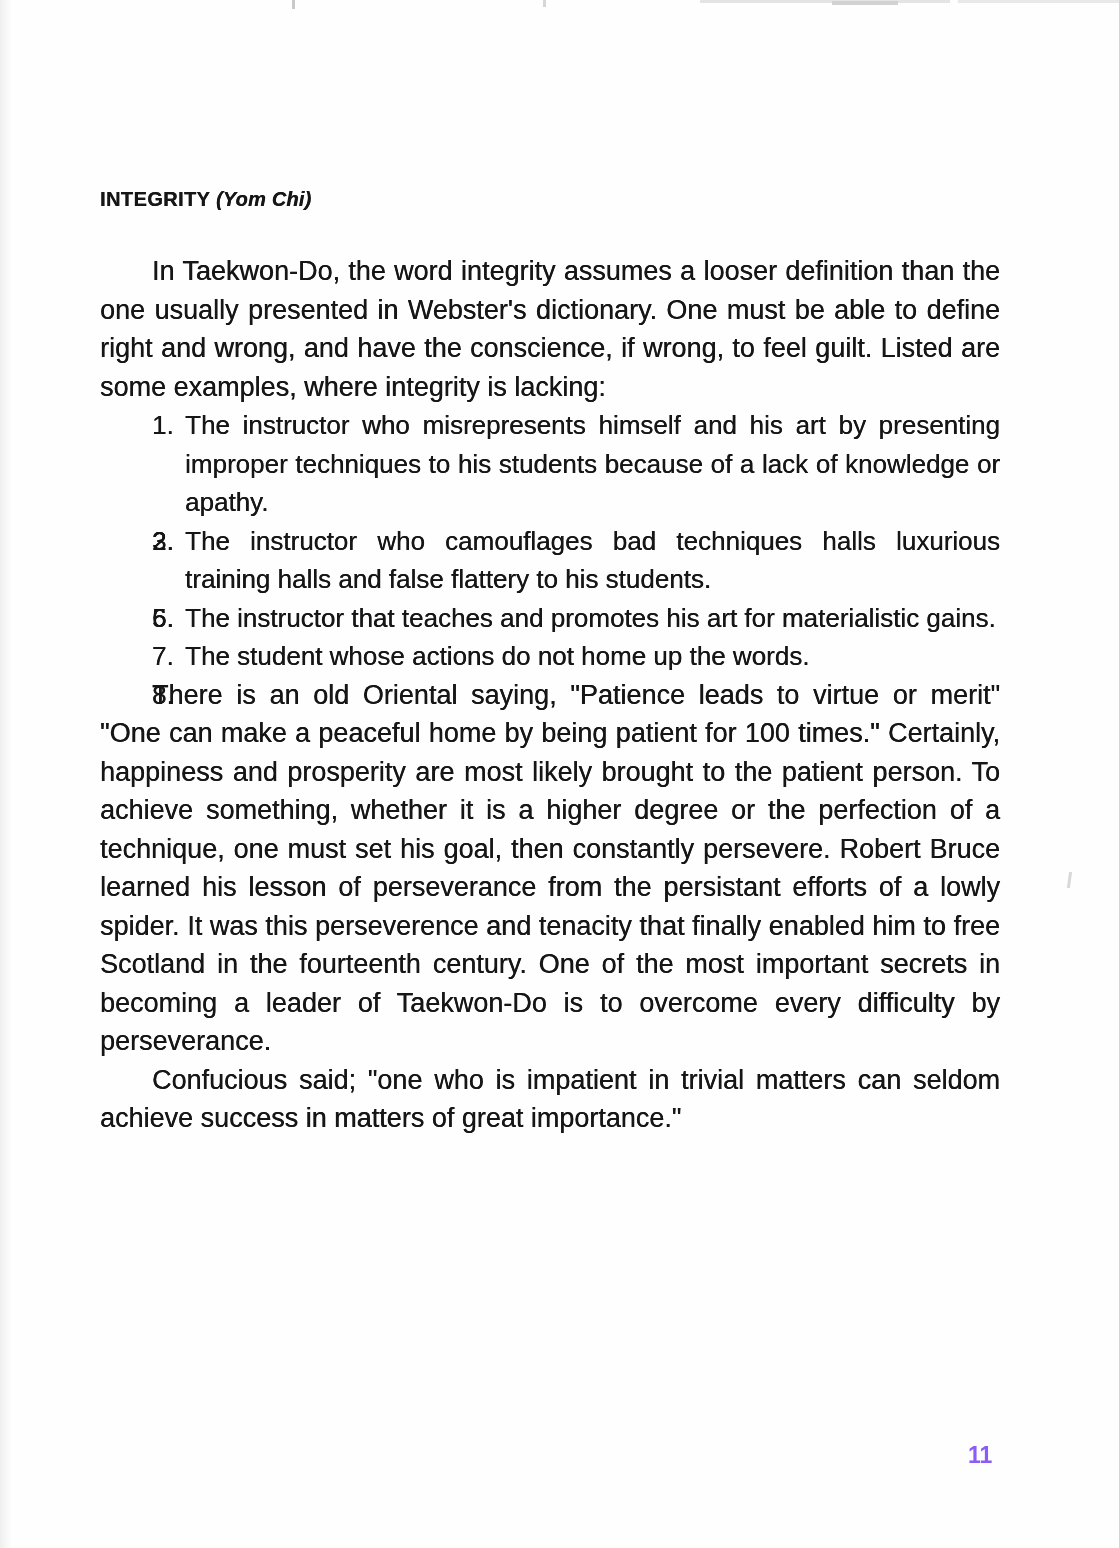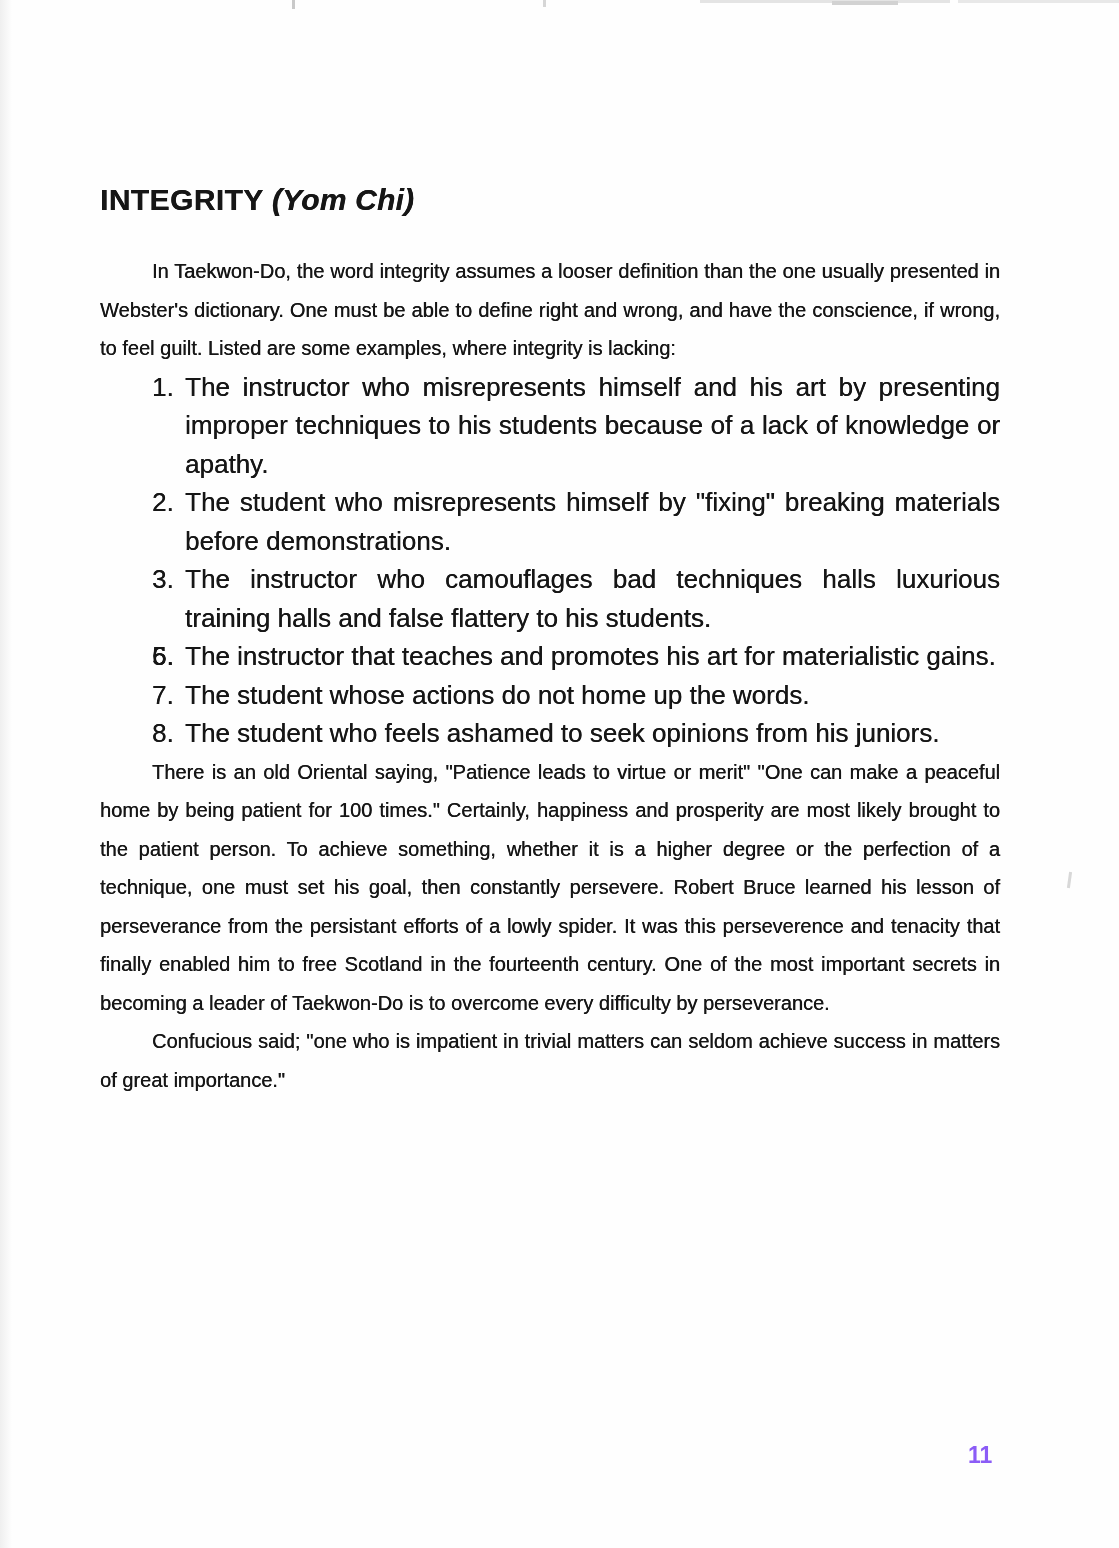--- a/index.html
+++ b/index.html
@@ -30,37 +30,37 @@
 
   .content {
     position: absolute;
     left: 100px;
     top: 0;
     width: 900px;
     padding-top: 183px;
     text-shadow: 0.3px 0 0 currentColor; 
   }
   .heading {
-    font-size: 30px;
+    font-size: 20px;
     line-height: 33px;
     font-weight: 700;
     letter-spacing: 0.4px;
     margin: 0 0 36px 0;
   }
   .heading .h-sub {
     font-style: italic;
     font-weight: 600;
     letter-spacing: 0.2px;
   }
   .heading-2 {
     margin-top: 24px;
     margin-bottom: 42px;
   }
   .para {
-    font-size: 20px;
+    font-size: 27px;
     line-height: 38.5px;
     text-align: justify;
     margin: 0;
   }
   .indent { text-indent: 52px; }
   .hang {
     list-style: none;
     margin: 0;
     padding: 0;
   }
@@ -108,21 +108,20 @@
 
     <p class="para indent">In Taekwon-Do, the word integrity assumes a looser definition than the one usually presented in Webster's dictionary. One must be able to define right and wrong, and have the conscience, if wrong, to feel guilt. Listed are some examples, where integrity is lacking:</p>
 
     <ol class="hang">
       <li>
         <span class="num">1.</span>
         <span>The instructor who misrepresents himself and his art by presenting improper techniques to his students because of a lack of knowledge or apathy.</span>
       </li>
       <li>
         <span class="num">2.</span>
-        <span>The student who misrepresents himself by "fixing" breaking materials before demonstrations.</span>
       </li>
       <li>
         <span class="num">3.</span>
         <span>The instructor who camouflages bad techniques halls luxurious training halls and false flattery to his students.</span>
       </li>
     </ol>
 
 
     <ol class="hang">
       <li>
@@ -131,21 +130,20 @@
       <li>
         <span class="num">6.</span>
         <span>The instructor that teaches and promotes his art for materialistic gains.</span>
       </li>
       <li>
         <span class="num">7.</span>
         <span>The student whose actions do not home up the words.</span>
       </li>
       <li>
         <span class="num">8.</span>
-        <span>The student who feels ashamed to seek opinions from his juniors.</span>
       </li>
     </ol>
 
 
     <p class="para indent">There is an old Oriental saying, "Patience leads to virtue or merit" "One can make a peaceful home by being patient for 100 times." Certainly, happiness and prosperity are most likely brought to the patient person. To achieve something, whether it is a higher degree or the perfection of a technique, one must set his goal, then constantly persevere. Robert Bruce learned his lesson of perseverance from the persistant efforts of a lowly spider. It was this perseverence and tenacity that finally enabled him to free Scotland in the fourteenth century. One of the most important secrets in becoming a leader of Taekwon-Do is to overcome every difficulty by perseverance.</p>
     <p class="para indent">Confucious said; "one who is impatient in trivial matters can seldom achieve success in matters of great importance."</p>
 
   </div>
 
   <div class="page-number">11</div>

